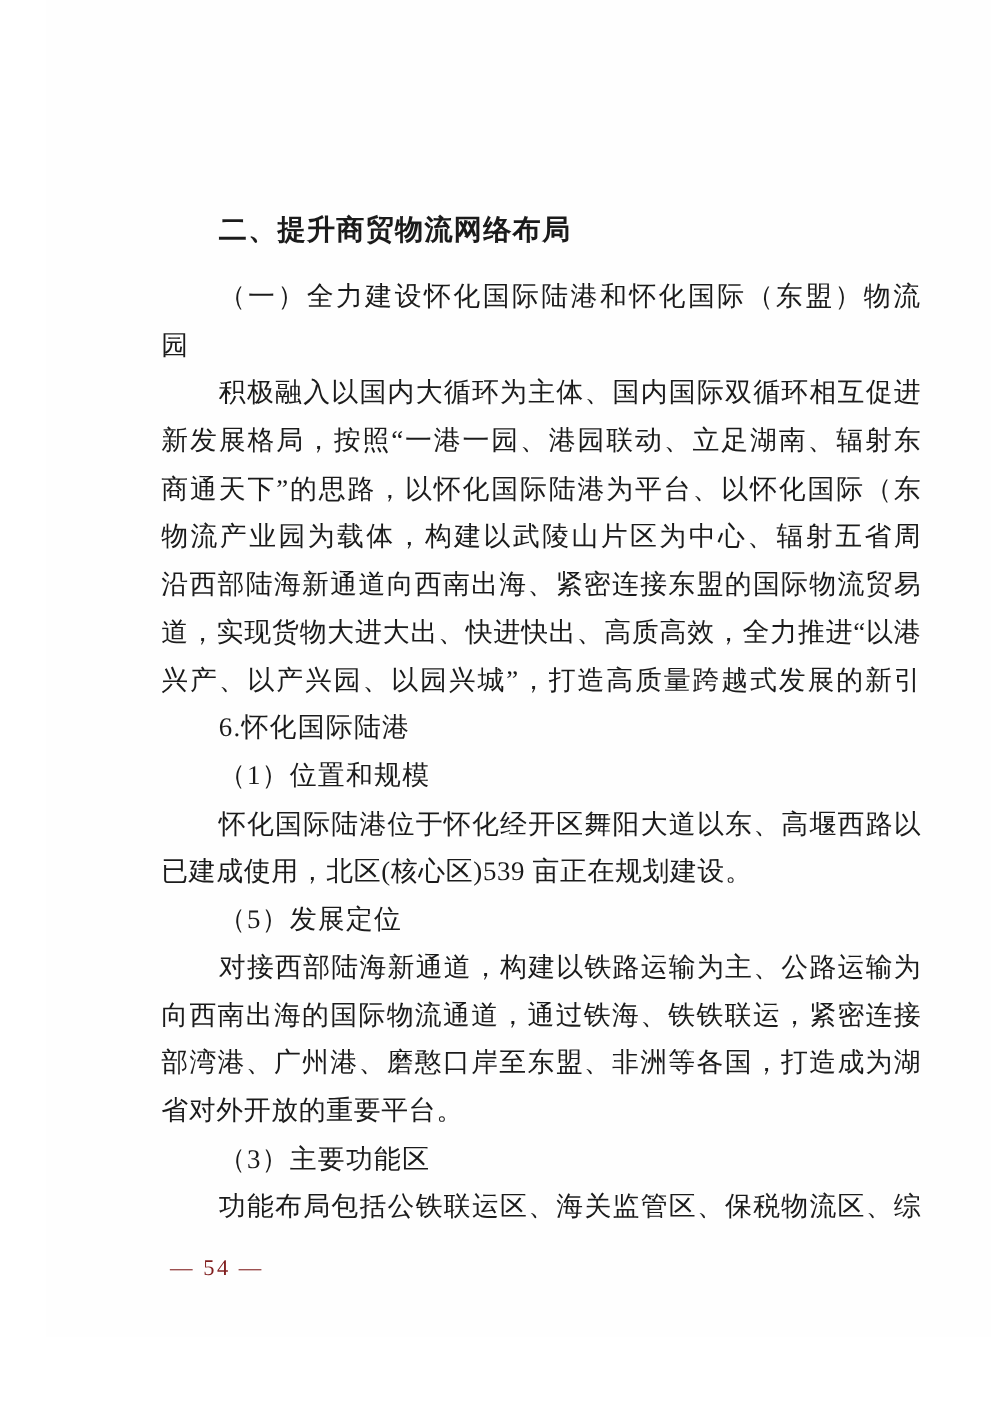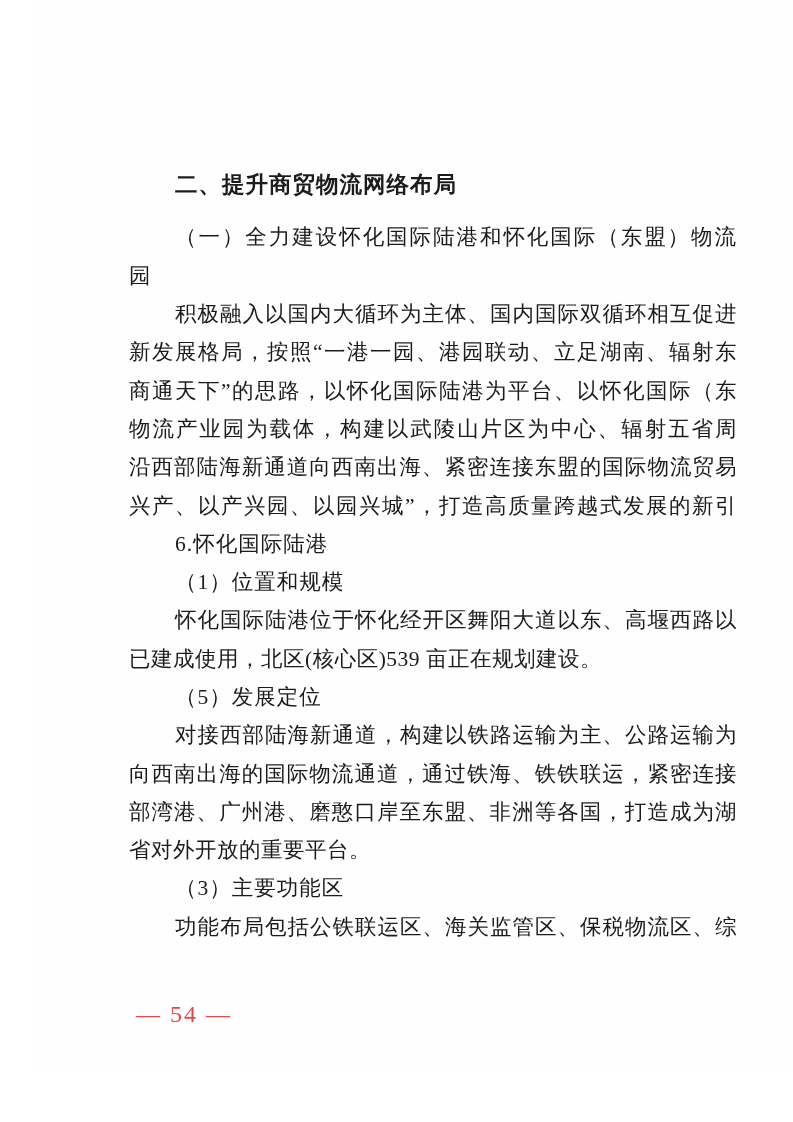--- a/index.html
+++ b/index.html
@@ -49,23 +49,23 @@
     font-family: "Liberation Serif", "DejaVu Serif", serif;
     letter-spacing: 1px;
   }
   .song {
     font-family: "Liberation Serif", "DejaVu Serif", serif;
   }
   .footer {
     position: absolute;
     left: 99px;
     top: 1000px;
-    font-size: 24px;
+    font-size: 18px;
     line-height: 28px;
-    color: #ef4444;
+    color: #7f1d1d;
     font-family: "Liberation Serif", "DejaVu Serif", serif;
     letter-spacing: 2px;
   }
 </style>
 </head>
 <body>
 
 <div class="page">
   <div class="content">
     <h1 class="line h1 indent">二、提升商贸物流网络布局</h1>
@@ -73,20 +73,21 @@
         <div class="block">
           <div class="line kaiti indent stretch">（一）全力建设怀化国际陆港和怀化国际（东盟）物流产业</div>
           <div class="line kaiti">园</div>
         </div>
         <div class="block">
           <div class="line song indent stretch">积极融入以国内大循环为主体、国内国际双循环相互促进的</div>
           <div class="line song stretch">新发展格局，按照“一港一园、港园联动、立足湖南、辐射东盟、</div>
           <div class="line song stretch">商通天下”的思路，以怀化国际陆港为平台、以怀化国际（东盟）</div>
           <div class="line song stretch">物流产业园为载体，构建以武陵山片区为中心、辐射五省周边、</div>
           <div class="line song stretch">沿西部陆海新通道向西南出海、紧密连接东盟的国际物流贸易通</div>
+          <div class="line song stretch">道，实现货物大进大出、快进快出、高质高效，全力推进“以港</div>
           <div class="line song stretch">兴产、以产兴园、以园兴城”，打造高质量跨越式发展的新引擎。</div>
         </div>
         <div class="block">
           <div class="line kaiti indent">6.怀化国际陆港</div>
         </div>
         <div class="block">
           <div class="line kaiti indent">（1）位置和规模</div>
         </div>
         <div class="block">
           <div class="line song indent stretch">怀化国际陆港位于怀化经开区舞阳大道以东、高堰西路以南</div>

